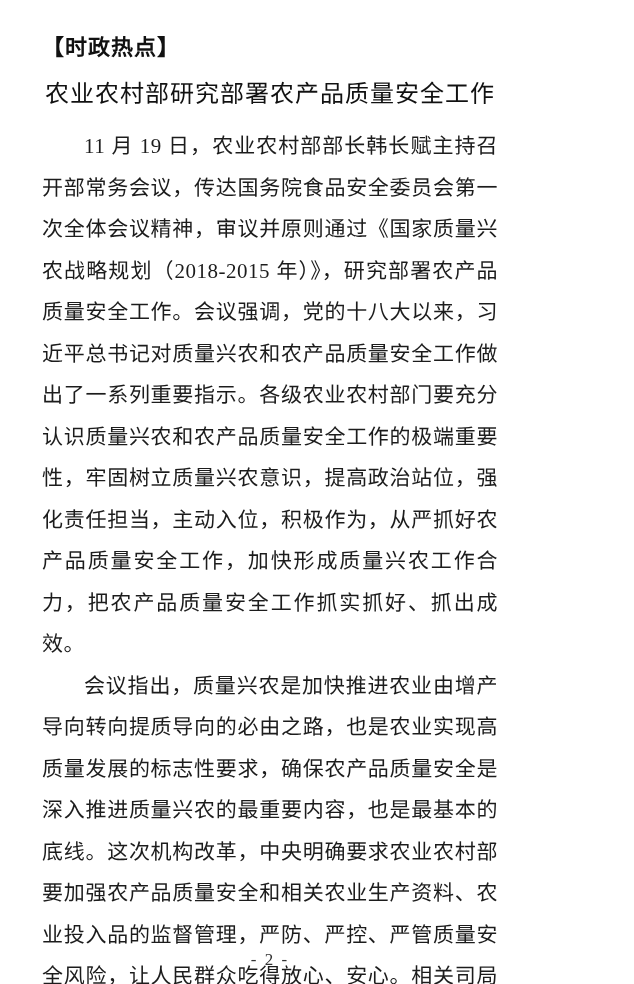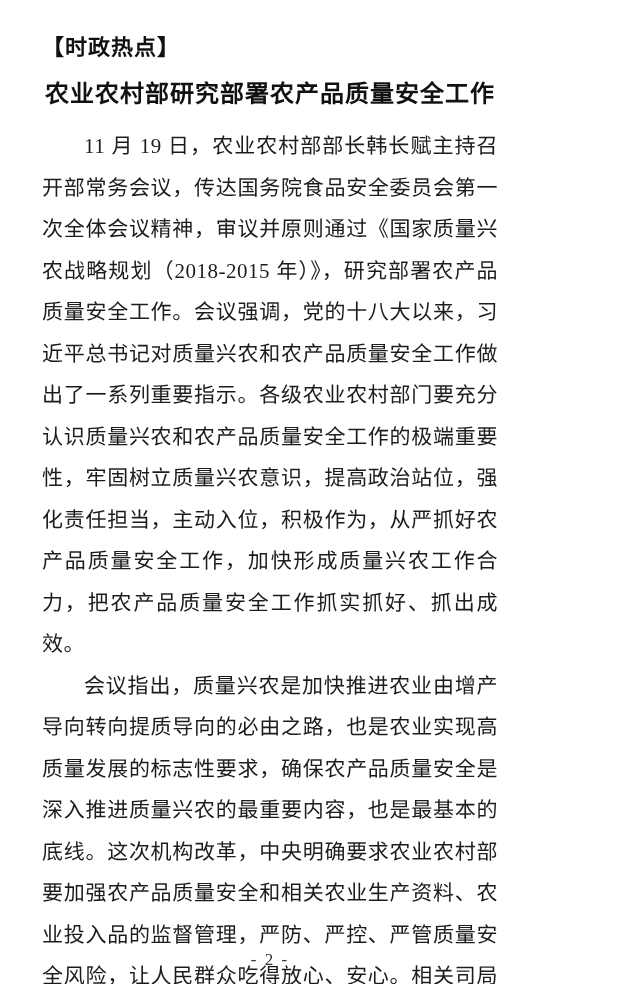--- a/index.html
+++ b/index.html
@@ -26,21 +26,21 @@
     font-family: "Liberation Sans", "DejaVu Sans", sans-serif;
     font-weight: 700;
     font-size: 22px;
     line-height: 28px;
     color: #111111;
     letter-spacing: 1px;
   }
   .doc-title {
     margin-top: 16px;
     text-align: center;
-    font-weight: 700;
+    font-weight: 400;
     font-size: 24px;
     line-height: 32px;
     color: #111111;
     letter-spacing: 1px;
   }
   .body-text {
     margin-top: 5px;
   }
   .body-text p {
     margin: 0;

